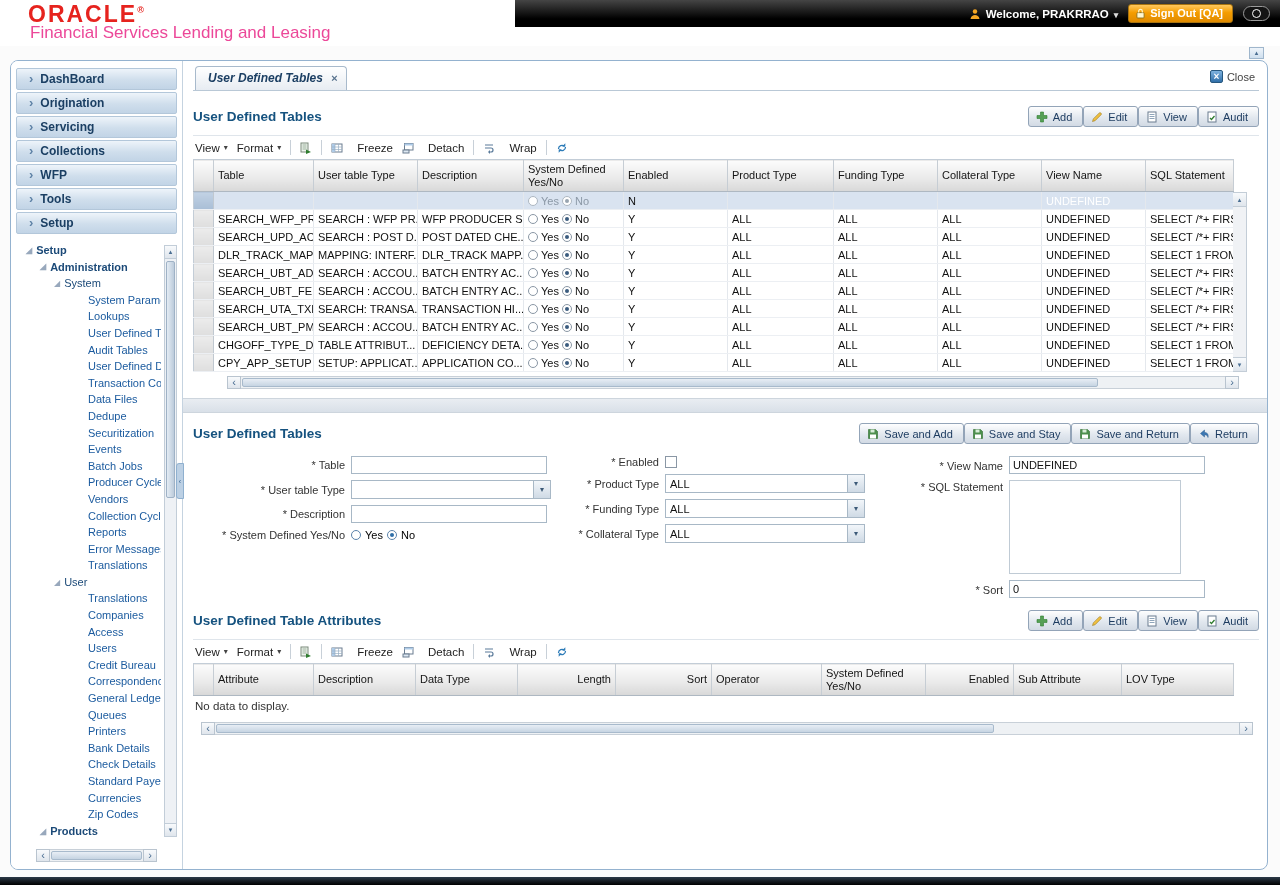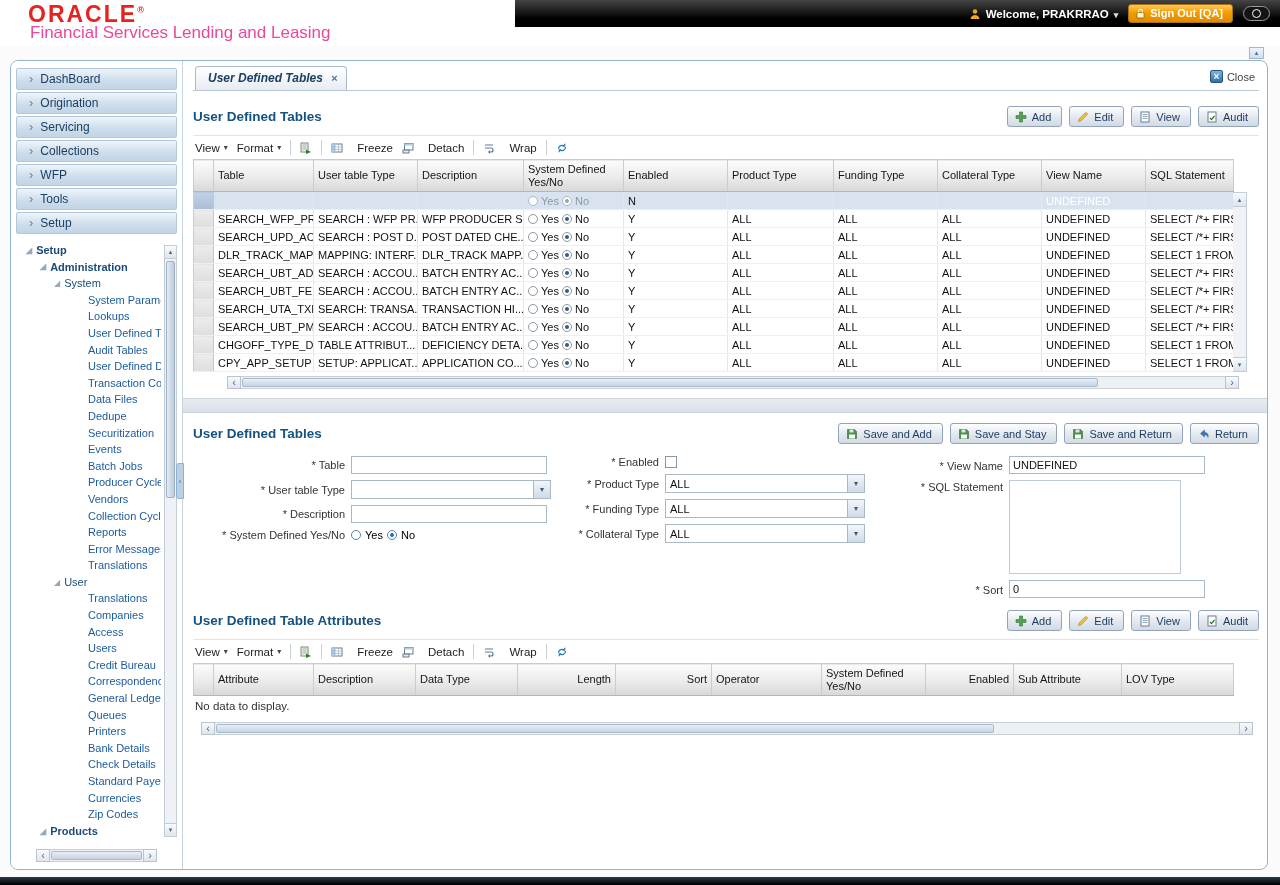--- a/index.html
+++ b/index.html
@@ -37,21 +37,21 @@
   .frame{position:absolute;left:10px;top:60px;width:1258px;height:810px;border:1px solid #94b2cf;
     border-radius:8px;background:#fff;display:flex;overflow:hidden;}
   .winbottom{position:absolute;left:0;bottom:0;width:1280px;height:8px;
     background:linear-gradient(#2c3a48,#000);}
 
   
   .sidebar{width:172px;border-right:1px solid #c5d3e0;background:#fff;display:flex;
     flex-direction:column;padding:6px 3px 2px 3px;position:relative;}
   .acc{height:22px;margin:1px 2px;display:flex;align-items:center;gap:7px;padding-left:12px;
     background:linear-gradient(#eef4fa,#cfdeec 55%,#c2d4e6);border:1px solid #b3c7da;border-radius:2px;
-    color:#1b3f63;font-size:12px;font-weight:normal;flex:0 0 auto;}
+    color:#1b3f63;font-size:12px;font-weight:bold;flex:0 0 auto;}
   .acc .gl-chev{color:#5e82a6;font-size:13px;line-height:10px;}
   .tree{flex:1;position:relative;padding:7px 18px 2px 4px;font-size:11px;overflow:hidden;}
   .tnode{display:flex;align-items:center;gap:4px;height:16.6px;color:#1c4a78;white-space:nowrap;overflow:hidden;}
   .tnode .gl-tri{color:#98a8bc;font-size:8px;}
   .tleaf{height:16.6px;line-height:16.6px;color:#1a5a9e;white-space:nowrap;overflow:hidden;}
   .lv0{padding-left:8px;}.lv1{padding-left:22px;font-weight:bold;}.lv2{padding-left:36px;}
   .lf{padding-left:70px;}
   .tnode.bold{font-weight:bold;}
   .tscroll{position:absolute;right:2px;top:10px;bottom:8px;width:13px;border:1px solid #c2cdd8;
     background:#eef1f5;display:flex;flex-direction:column;}
@@ -79,21 +79,21 @@
   .tab{display:flex;align-items:center;gap:8px;padding:4px 9px 5px 12px;margin-left:2px;
     background:linear-gradient(#ffffff,#e7ecf2);border:1px solid #a8bacc;border-bottom:none;
     border-radius:4px 4px 0 0;font-style:italic;font-weight:bold;font-size:12px;color:#1c3f63;}
   .tabx{color:#56718c;font-size:11px;line-height:10px;}
   .closectl{position:absolute;right:4px;top:9px;display:flex;align-items:center;gap:4px;font-size:11px;color:#444;}
   .closex{width:13px;height:13px;background:linear-gradient(#7fb3df,#2f6ea8);border:1px solid #27587f;
     border-radius:2px;color:#fff;font-size:10px;line-height:11px;text-align:center;font-weight:bold;}
 
   .phead{display:flex;justify-content:space-between;align-items:center;margin-top:15px;flex:0 0 auto;}
   .ptitle{color:#15527f;font-size:13.5px;font-weight:bold;}
-  .btns{display:flex;gap:7px;}
+  .btns{display:flex;}
   .btn{display:inline-flex;align-items:center;gap:5px;height:21px;padding:0 10px 0 7px;
     border:1px solid #93a4b8;border-radius:3px;color:#1b3a5f;font-size:11px;
     background:linear-gradient(#fefefe,#e2e8ef 55%,#d2dae4);}
   .i{width:12px;height:12px;flex:0 0 auto;}
 
   .toolbar{margin-top:8px;height:24px;border-top:1px solid #dfe5eb;display:flex;align-items:center;
     gap:9px;font-size:11.5px;color:#222;padding-left:2px;flex:0 0 auto;}
   .tsep{width:1px;height:15px;background:#c8d0d8;}
   .menu{display:flex;align-items:center;gap:4px;}
   .menu .gl-caret{font-size:8px;color:#444;}

